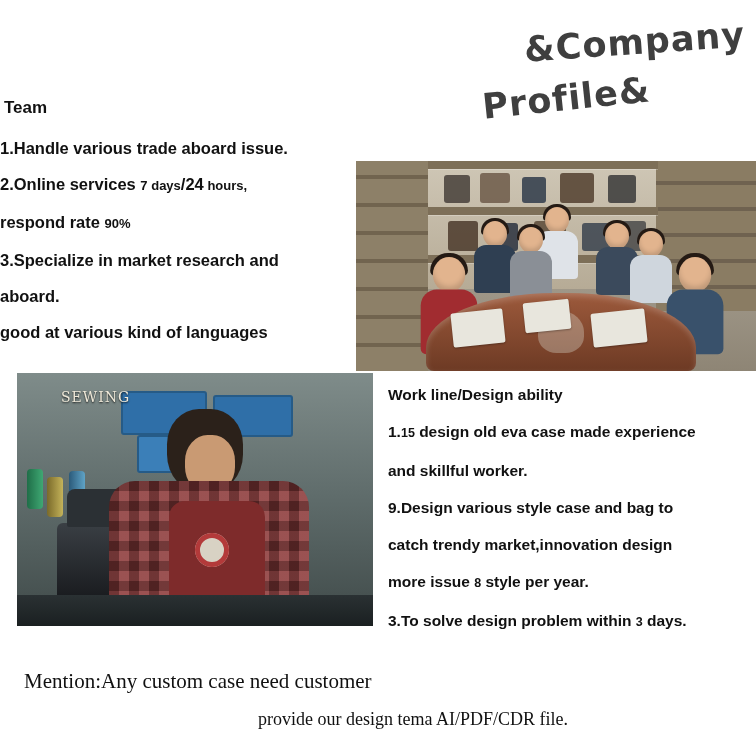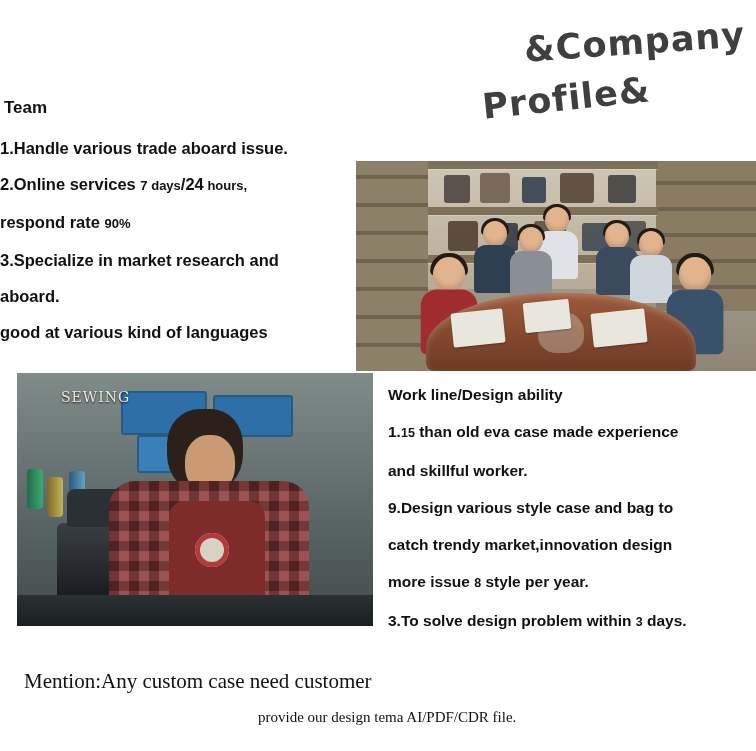--- a/index.html
+++ b/index.html
@@ -311,21 +311,21 @@
   .mention .l1 {
     position: absolute;
     left: 24px; top: 14px;
     font-size: 21px;
     color: #111;
     white-space: nowrap;
   }
   .mention .l2 {
     position: absolute;
     left: 258px; top: 54px;
-    font-size: 15px;
+    font-size: 18px;
     color: #111;
     white-space: nowrap;
   }
 </style>
 </head>
 <body>
 
 <div class="header">
 
 
@@ -421,21 +421,21 @@
   <div class="sw-worker-face"></div>
   <div class="sw-worker-body"></div>
   <div class="sw-apron"></div>
   <div class="sw-badge"></div>
   <div class="sw-table"></div>
   <div class="sw-label">SEWING</div>
 </div>
 
 <div class="workline">
   <p><span>Work line/Design ability</span></p>
-  <p><span>1.</span><span class="sm">15</span><span> than old eva case made experience</span></p>
+  <p><span>1.</span><span class="sm">15</span><span> design old eva case made experience</span></p>
   <p><span>and skillful worker.</span></p>
   <p><span>9.Design various style case and bag to</span></p>
   <p><span>catch trendy market,innovation design</span></p>
   <p><span>more issue </span><span class="sm">8</span><span> style per year.</span></p>
   <p><span>3.To solve design problem within </span><span class="sm">3</span><span> days.</span></p>
 </div>
 
 <div class="mention">
   <div class="l1">Mention:Any custom case need customer</div>
   <div class="l2">provide our design tema  AI/PDF/CDR file.</div>

